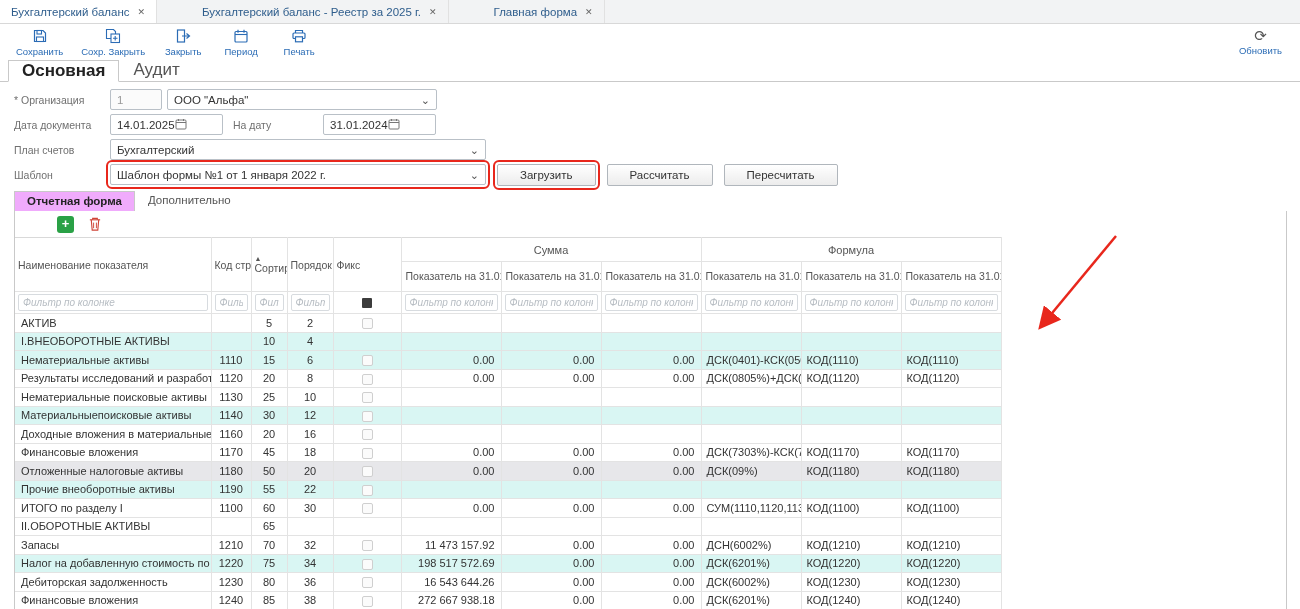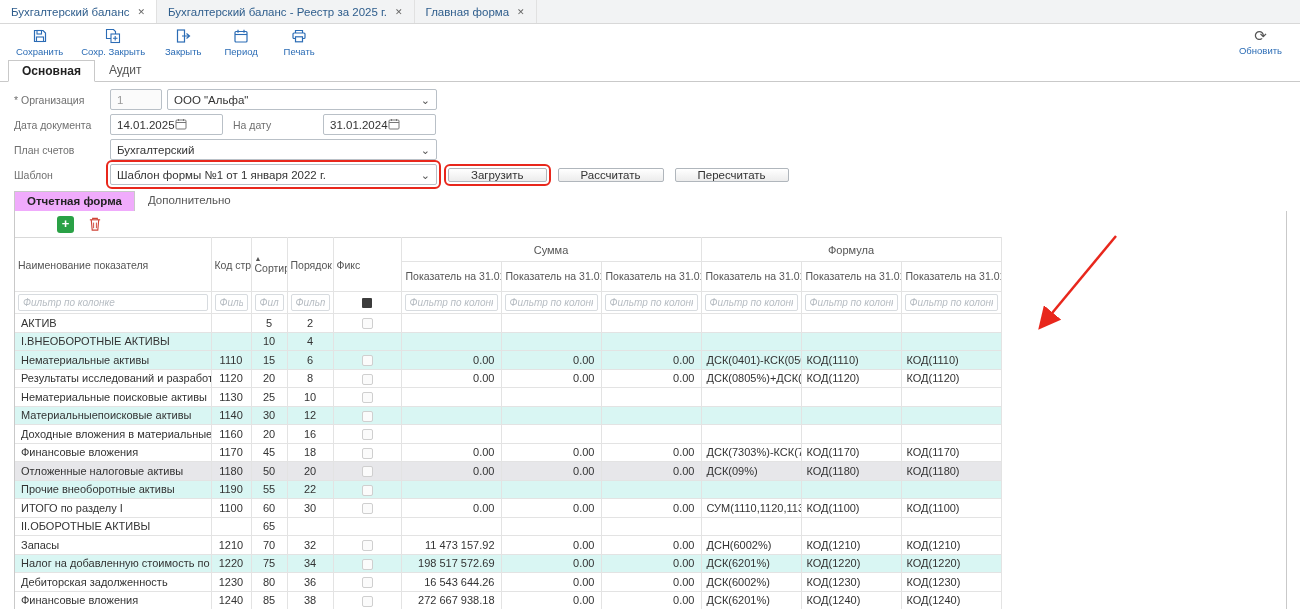--- a/index.html
+++ b/index.html
@@ -1,51 +1,51 @@
 <!DOCTYPE html>
 <html><head>
 <meta charset="utf-8">
 <style>
   * { margin:0; padding:0; box-sizing:border-box; }
   html,body { width:1300px; height:609px; }
   body { font-family:"Liberation Sans", sans-serif; background:#fff; color:#333; position:relative; overflow:hidden; font-size:12px; }
 
   
-  .tabbar { height:24px; background:#f2f3f4; border-bottom:1px solid #d8d8d8; display:flex; align-items:stretch; }
+  .tabbar { height:24px; background:#f2f3f4; border-bottom:1px solid #d8d8d8; display:flex; align-items:stretch;gap:34px; }
   .wtab { display:flex; align-items:center; gap:8px; padding:0 11px; font-size:11.5px; color:#2e5d8c; border-right:1px solid #e1e1e1; cursor:pointer; }
   .wtab.active { background:#fff; }
   .wtab .x { font-size:9px; color:#666; }
 
   
   .toolbar { height:36px; display:flex; align-items:center; padding:0 12px 0 10px; gap:6px; }
   .tbtn { display:flex; flex-direction:column; align-items:center; justify-content:center; gap:2px; padding:1px 6px; min-width:52px; cursor:pointer; border-radius:3px; }
   .tbtn .lbl { font-size:9.5px; color:#2b6cb5; white-space:nowrap; }
   .tbtn svg { display:block; }
   .spacer { flex:1; }
   .refresh-glyph { font-size:15px; line-height:15px; color:#555; }
 
   
   .tabs-line { display:flex; height:22px; padding-left:8px; border-bottom:1px solid #c9c9c9; align-items:flex-end; }
-  .mtab { padding:0 13px; line-height:20px; font-size:12px; color:#555; border:1px solid transparent; cursor:pointer; }
+  .mtab { padding:0 13px; line-height:20px; font-size:17px; color:#555; border:1px solid transparent; cursor:pointer; }
   .mtab.active { background:#fff; border-color:#c9c9c9; border-bottom-color:#fff; margin-bottom:-1px; color:#222; font-weight:bold; }
 
   
   .form { padding:7px 0 0 14px; }
   .frow { display:flex; align-items:center; height:21px; margin-bottom:4px; }
   .flabel { width:96px; font-size:10.5px; color:#707070; }
   .flabel2 { width:100px; font-size:10.5px; color:#707070; padding-left:10px; }
   .ctrl { height:21px; border:1px solid #b9c0c7; border-radius:2px; background:#fff; display:flex; align-items:center; font-size:11.5px; padding:0 6px; cursor:pointer; }
   .ctrl .val { white-space:nowrap; overflow:hidden; }
   .ctrl .chev { margin-left:auto; font-size:11px; color:#555; line-height:10px; padding-left:6px; }
   .org-code { width:52px; color:#9a9a9a; margin-right:5px; background:#fbfbfb; }
   .org-select { width:270px; }
   .date-input { width:113px; }
   .date-input svg { margin-left:auto; }
-  .wide-select { width:327px;justify-content:center; }
-  .btn { height:14px; padding:0 22px; margin-left:11px; border:1px solid #b0b6bc; border-radius:2px; background:linear-gradient(#fff,#ececec); font-size:11.5px; color:#333; cursor:pointer; font-family:inherit; }
+  .wide-select { width:376px;justify-content:center; }
+  .btn { height:22px; padding:0 22px; margin-left:11px; border:1px solid #b0b6bc; border-radius:2px; background:linear-gradient(#fff,#ececec); font-size:11.5px; color:#333; cursor:pointer; font-family:inherit; }
   .red-outline { outline:2px solid #e8271c; outline-offset:2px; }
 
   
   .sub-tabs { display:flex; margin:6px 13px 0 14px; border-bottom:1px solid #c9c9c9; height:21px; align-items:flex-end; }
   .stab { padding:0 12px; line-height:19px; font-size:11.5px; color:#555; border:1px solid transparent; cursor:pointer; }
   .stab.active { background:#f0abfc; border-color:#c9c9c9; border-bottom-color:#fff; margin-bottom:-1px; color:#222; font-weight:bold; }
   .panel { position:absolute; left:14px; right:13px; top:211px; bottom:0; border-left:1px solid #c9c9c9; border-right:1px solid #c9c9c9; background:#fff; overflow:hidden; }
 
   
   .grid-toolbar { height:26px; display:flex; align-items:center; padding:0 10px 0 42px; gap:14px; }

